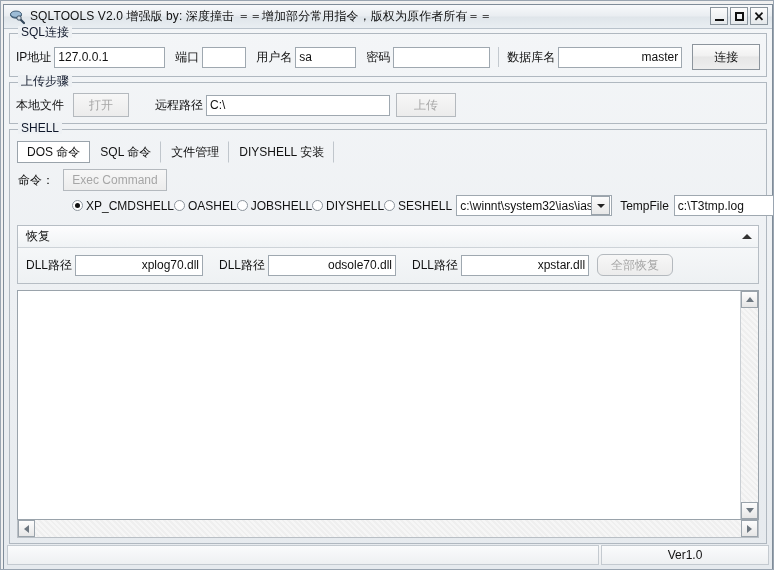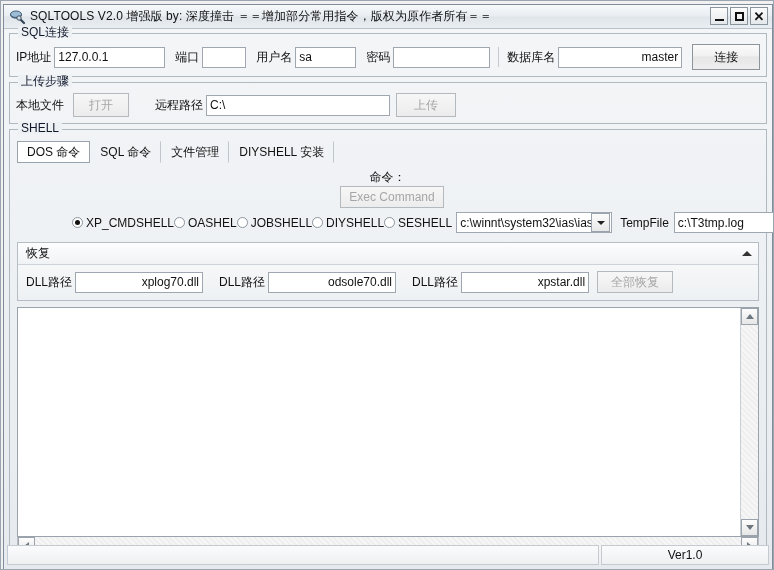--- a/index.html
+++ b/index.html
@@ -207,21 +207,20 @@
   .tab.active {
     border: 1px solid #9aa3ab;
     background: #ffffff;
   }
 
   
   .cmd-row {
     display: flex;
     align-items: center;
     padding: 6px 2px 0 4px;
-    flex-direction: column;
   }
   .combo {
     position: relative;
     box-sizing: border-box;
     height: 21px;
     border: 1px solid #9fa8b0;
     background: #ffffff;
     display: flex;
     align-items: center;
   }
@@ -309,21 +308,21 @@
     border-left: 5px solid transparent;
     border-right: 5px solid transparent;
     border-bottom: 5px solid #333;
   }
   .recovery-body {
     display: flex;
     align-items: center;
     padding: 6px 6px 7px 8px;
   }
   .recovery-body .txt { width: 128px; text-align: right; }
-  #restore-all-button { width: 76px; height: 22px; margin-left: 8px; }
+  #restore-all-button { width: 76px; height: 22px; margin-left: 8px; border-radius: 6px; }
 
   
   .output-wrap {
     position: relative;
     margin: 6px 3px 0 3px;
     height: 230px;
     box-sizing: border-box;
     border: 1px solid #9aa3ab;
     background: #ffffff;
     display: flex;

